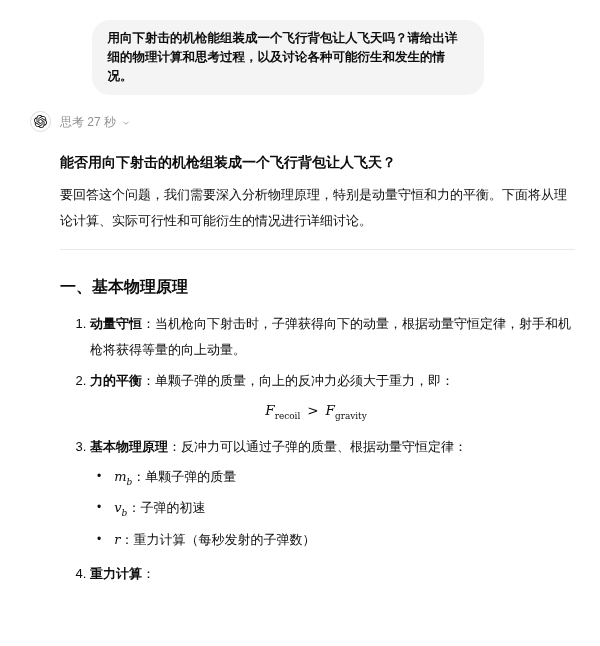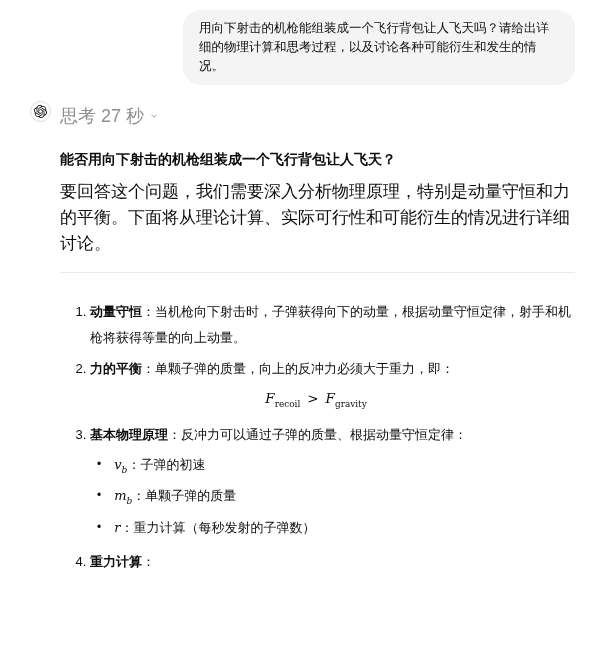--- a/index.html
+++ b/index.html
@@ -3,45 +3,45 @@
 <meta charset="utf-8">
 <style>
   * { margin:0; padding:0; box-sizing:border-box; }
   html,body { background:#ffffff; }
   .page {
     width:600px; height:646px; overflow:hidden; background:#fff;
     font-family:"Liberation Sans", sans-serif; color:#0d0d0d;
     font-size:13px;
   }
   
-  .user-row { display:flex; justify-content:flex-end; padding:10px 25px 0 0; }
+  .user-row { display:flex; justify-content:center; padding:20px 25px 0 0;font-weight:bold; }
   .user-bubble {
     max-width:392px; background:#f4f4f4; border-radius:18px;
     padding:9px 16px; line-height:19px; font-size:12.5px; color:#0d0d0d;
   }
   
   .assistant-row { display:flex; padding:0 25px 0 30px; margin-top:16px; }
   .avatar {
     width:21px; height:21px; border-radius:50%; border:1px solid #dcdcdc;
     display:flex; align-items:center; justify-content:center; flex:0 0 auto;
     margin-right:9px; background:#fff;
   }
   .avatar svg { width:13px; height:13px; fill:#0d0d0d; }
   .content { flex:1; min-width:0; }
   .thought {
     display:inline-flex; align-items:center; gap:5px; color:#8f8f8f;
-    font-size:18px; margin-top:3px; cursor:pointer; background:none; border:none;
+    font-size:12px; margin-top:3px; cursor:pointer; background:none; border:none;
     font-family:"Liberation Sans", sans-serif;
   }
   .thought svg { width:10px; height:10px; stroke:#8f8f8f; stroke-width:2; fill:none; }
   .title { font-size:14px; font-weight:700; margin-top:21px; line-height:20px; }
-  .intro { margin-top:10px; line-height:26px; font-size:17px; }
+  .intro { margin-top:10px; line-height:26px; font-size:13px; }
   hr.divider { border:none; border-top:1px solid #e9e9e9; margin:15px 0 0 0; }
   .section-heading { font-size:16px; font-weight:700; margin-top:26px; line-height:22px; }
-  ol.principles { margin:26px 0 0 0; padding-left:30px; }
+  ol.principles { margin:13px 0 0 0; padding-left:30px; }
   ol.principles > li { margin-bottom:5px; line-height:26px; }
   .term { font-weight:700; }
   
   .math-block {
     text-align:center; margin:5px 0 7px -33px;
     font-family:"DejaVu Serif", serif; font-size:13.5px; line-height:22px;
   }
   .mi { font-family:"DejaVu Serif", serif; font-style:italic; }
   sub.roman { font-family:"DejaVu Serif", serif; font-style:normal; font-size:0.66em;text-align:center; }
   sub.ital  { font-family:"DejaVu Serif", serif; font-style:italic; font-size:0.7em; }
@@ -78,39 +78,40 @@
             <polyline points="6 9 12 15 18 9"></polyline>
           </svg>
       </button>
 
       <div class="title">能否用向下射击的机枪组装成一个飞行背包让人飞天？</div>
 
       <p class="intro">要回答这个问题，我们需要深入分析物理原理，特别是动量守恒和力的平衡。下面将从理论计算、实际可行性和可能衍生的情况进行详细讨论。</p>
 
       <hr class="divider">
 
+      <div class="section-heading">一、基本物理原理</div>
 
       <ol class="principles">
 
         <li>
           <span class="term">动量守恒</span><span>：当机枪向下射击时，子弹获得向下的动量，根据动量守恒定律，射手和机枪将获得等量的向上动量。</span>
         </li>
 
         <li>
           <span class="term">力的平衡</span><span>：单颗子弹的质量，向上的反冲力必须大于重力，即：</span>
           <div class="math-block">
             <span class="mi">F</span><sub class="roman">recoil</sub><span class="mop">&gt;</span><span class="mi">F</span><sub class="roman">gravity</sub>
           </div>
         </li>
 
         <li>
           <span class="term">基本物理原理</span><span>：反冲力可以通过子弹的质量、根据动量守恒定律：</span>
           <ul class="bullets">
+            <li><span class="dot">•</span><span class="mi">m</span><sub class="ital">b</sub><span>：单颗子弹的质量</span></li>
             <li><span class="dot">•</span><span class="mi">v</span><sub class="ital">b</sub><span>：子弹的初速</span></li>
-            <li><span class="dot">•</span><span class="mi">m</span><sub class="ital">b</sub><span>：单颗子弹的质量</span></li>
             <li><span class="dot">•</span><span class="mi">r</span><sub class="ital"></sub><span>：重力计算（每秒发射的子弹数）</span></li>
           </ul>
         </li>
 
         <li>
           <span class="term">重力计算</span><span>：</span>
           
         </li>
 
       </ol>

